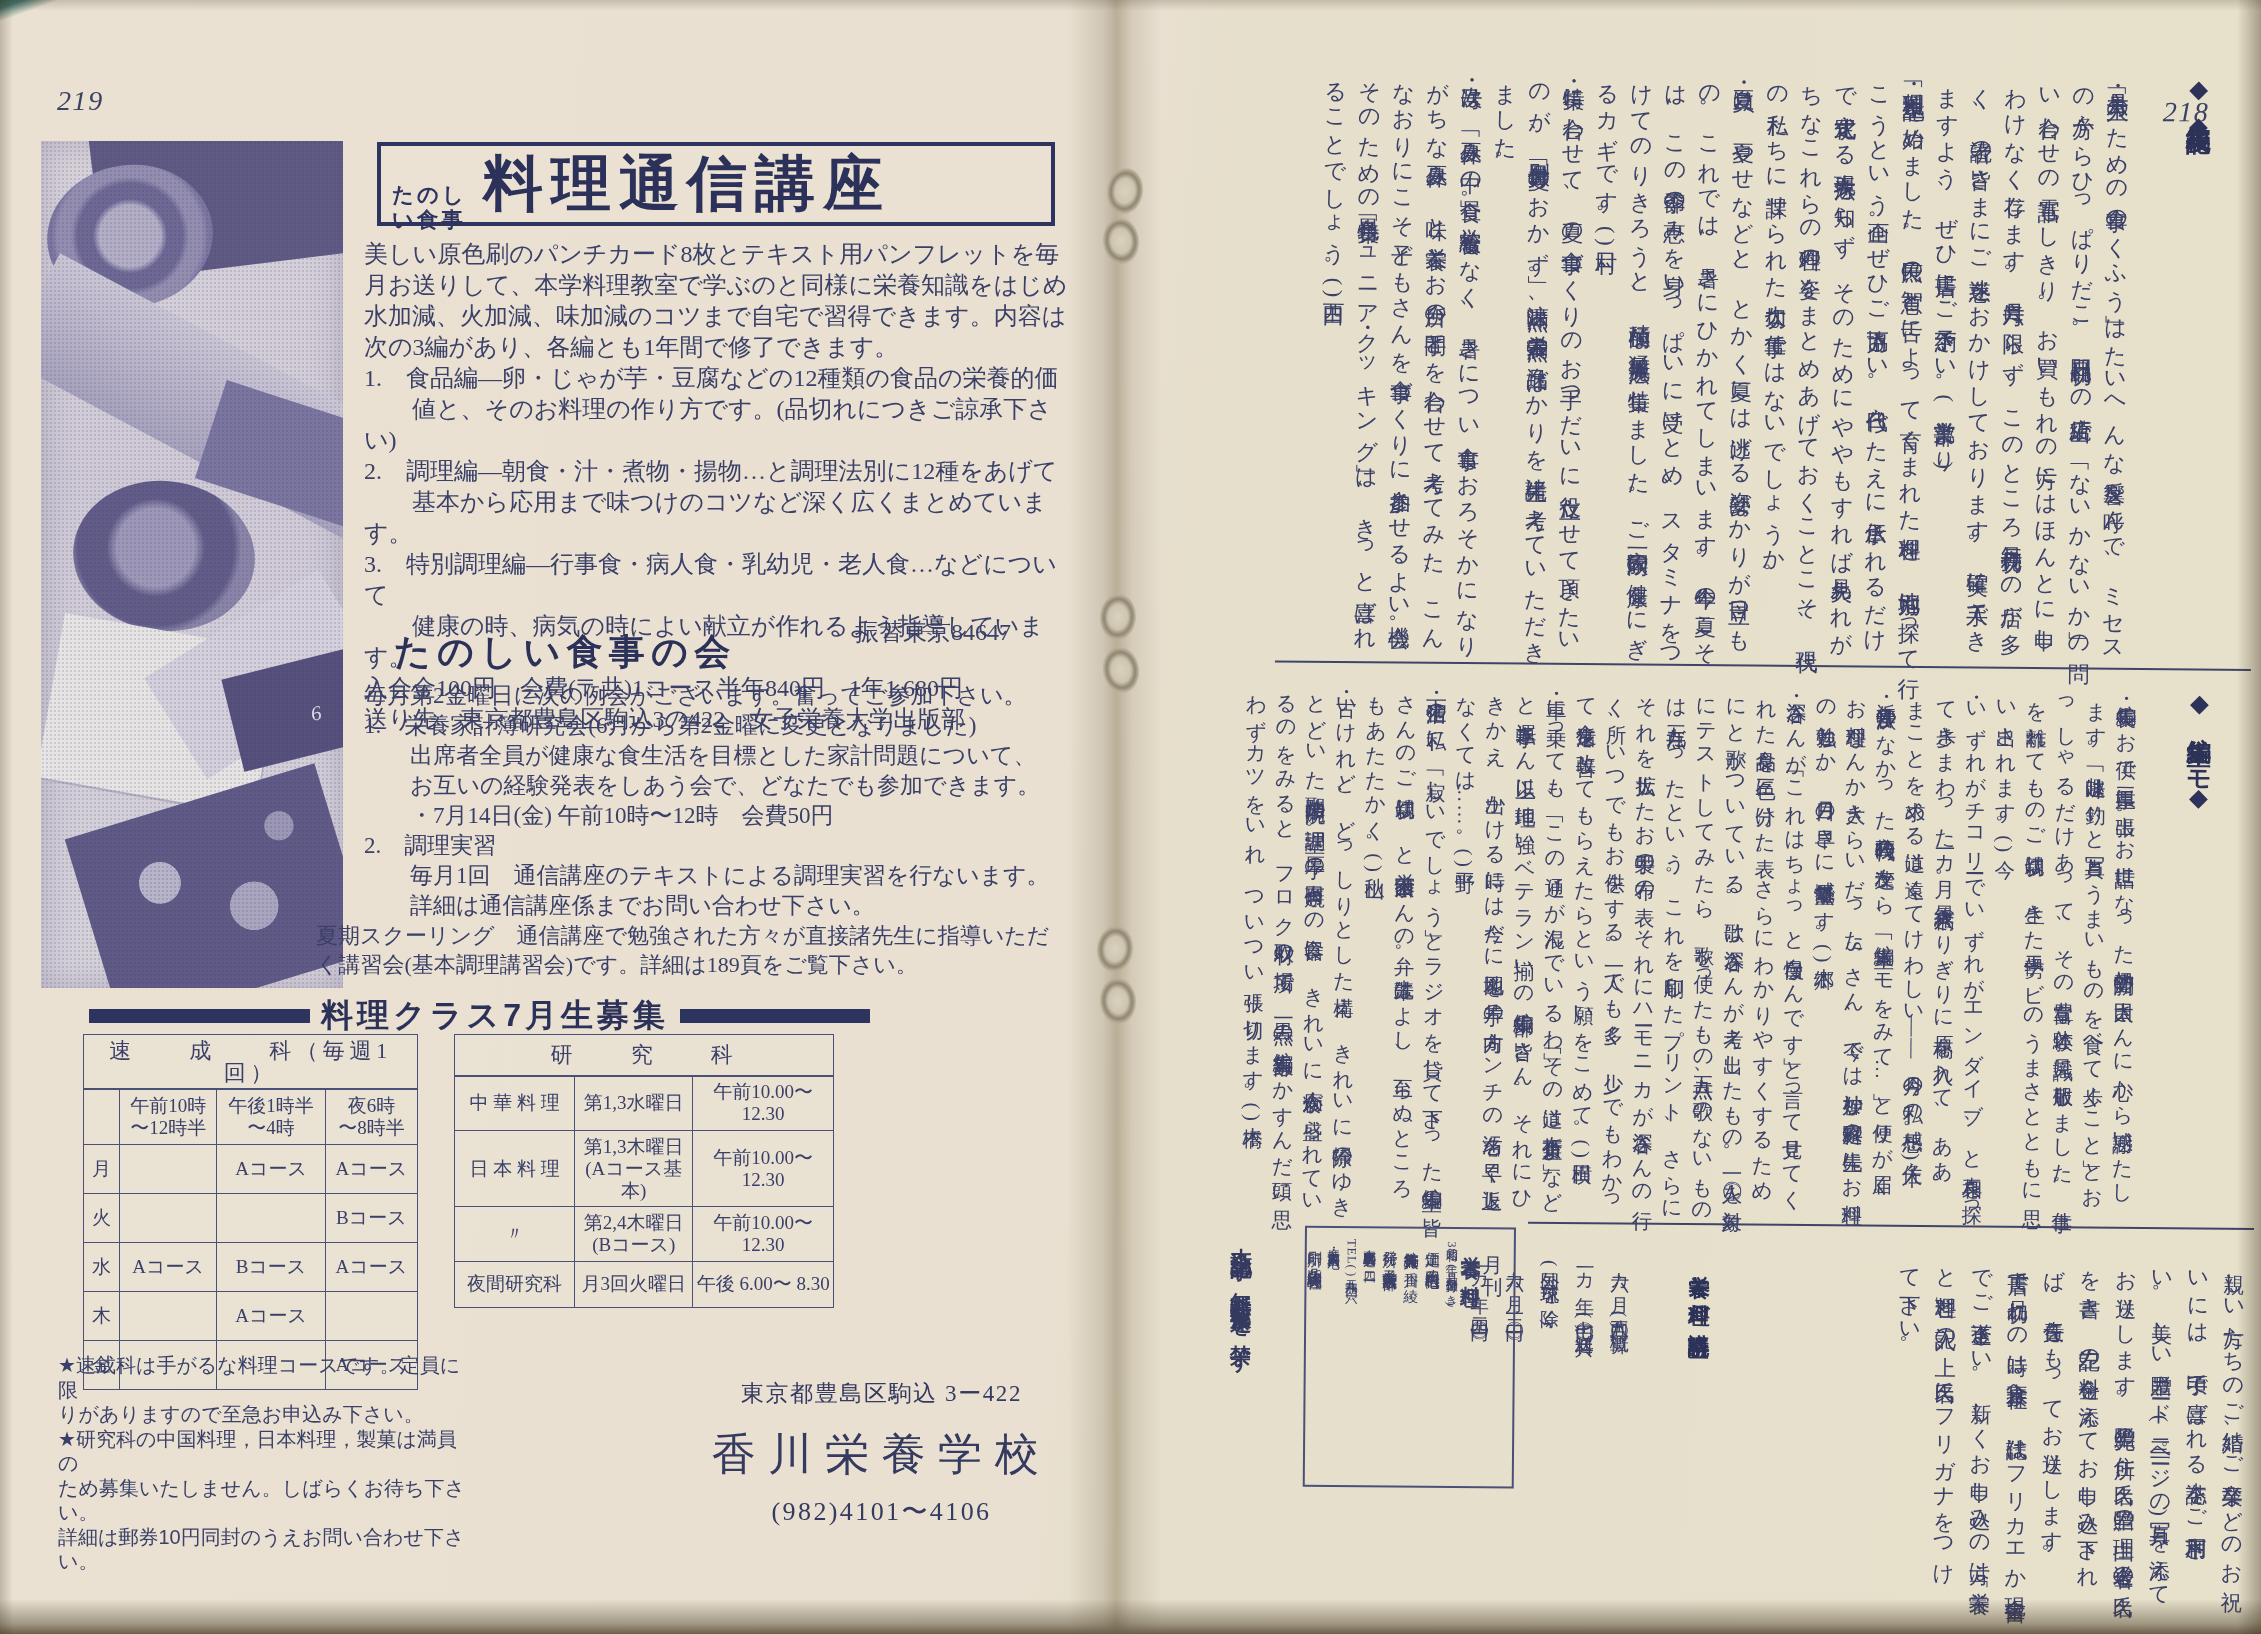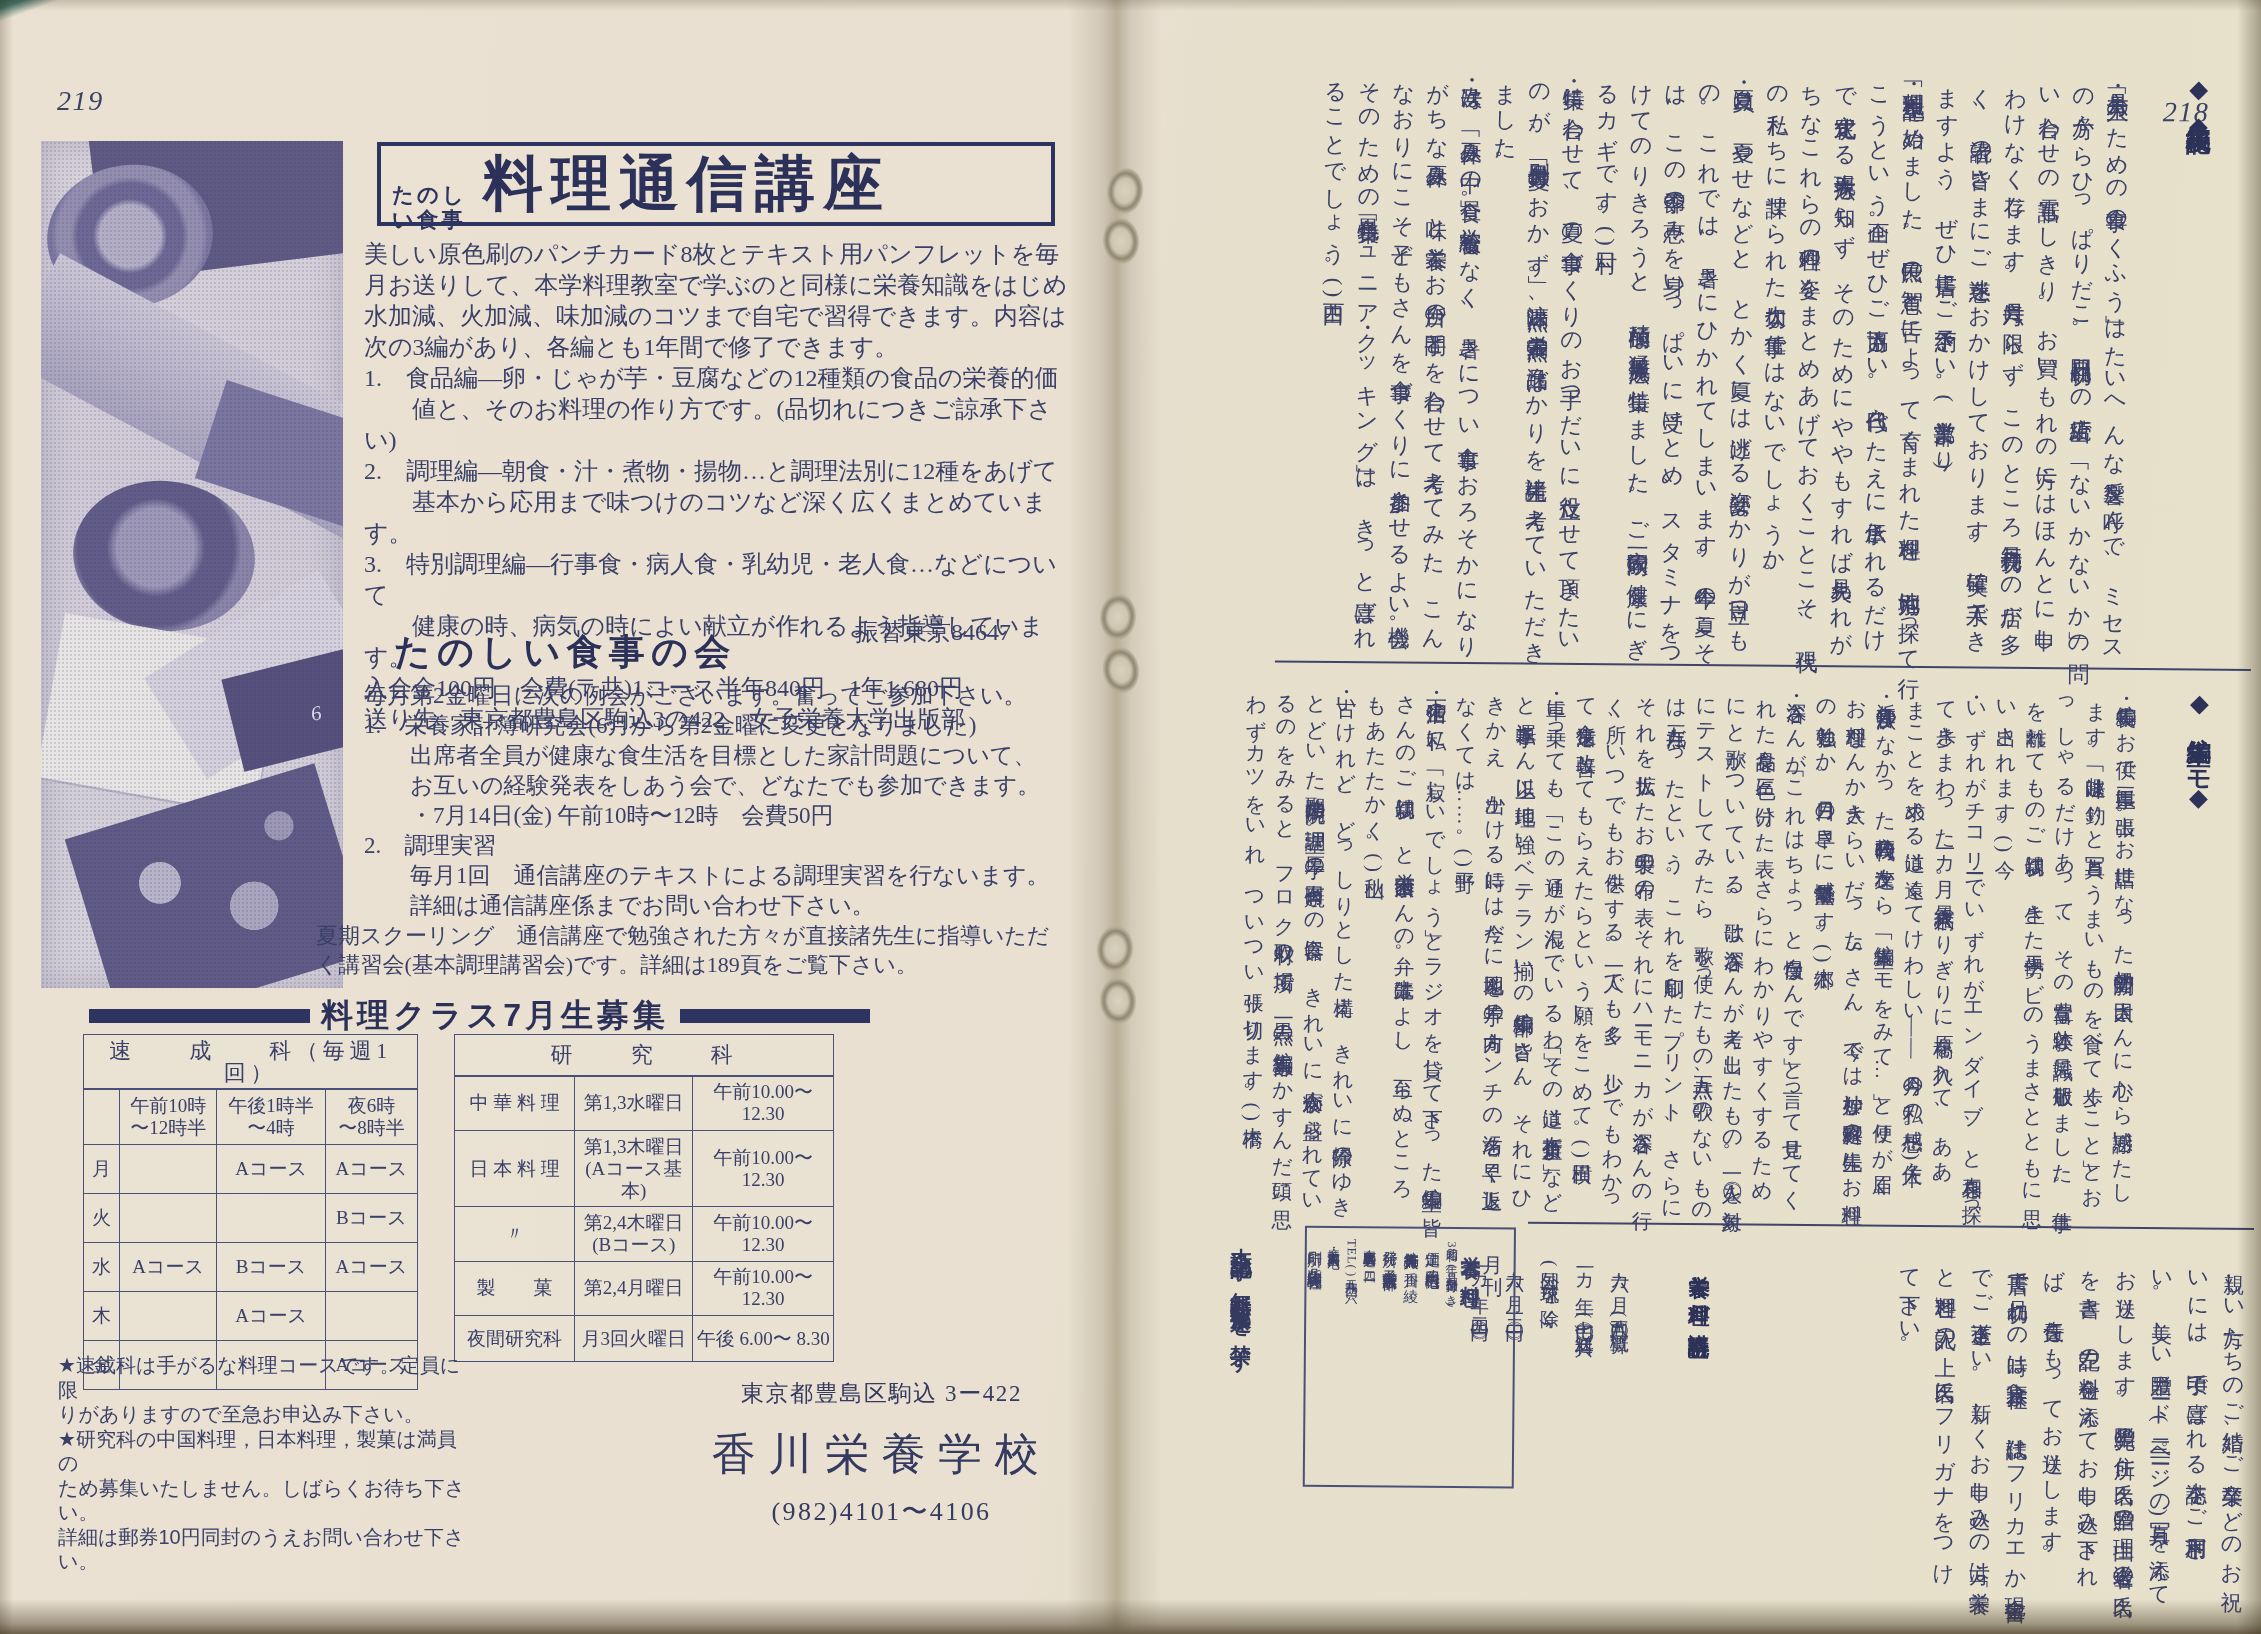--- a/index.html
+++ b/index.html
@@ -245,25 +245,20 @@
 (Aコース基本)</td>
             <td data-name="table-cell">午前10.00〜12.30</td>
           </tr>
           <tr data-name="table-row">
             <th data-name="table-rowhead">〃</th>
             <td data-name="table-cell">第2,4木曜日
 (Bコース)</td>
             <td data-name="table-cell">午前10.00〜12.30</td>
           </tr>
           <tr data-name="table-row">
-            <th data-name="table-rowhead">製　　菓</th>
-            <td data-name="table-cell">第2,4月曜日</td>
-            <td data-name="table-cell">午前10.00〜12.30</td>
-          </tr>
-          <tr data-name="table-row">
             <th data-name="table-rowhead">夜間研究科</th>
             <td data-name="table-cell">月3回火曜日</td>
             <td data-name="table-cell">午後 6.00〜 8.30</td>
           </tr>
         </tbody>
     </table>
 
     <div class="notes pre" data-name="recruit-notes">★速成科は手がるな料理コースです。定員に限
 りがありますので至急お申込み下さい。
 ★研究科の中国料理，日本料理，製菓は満員の

